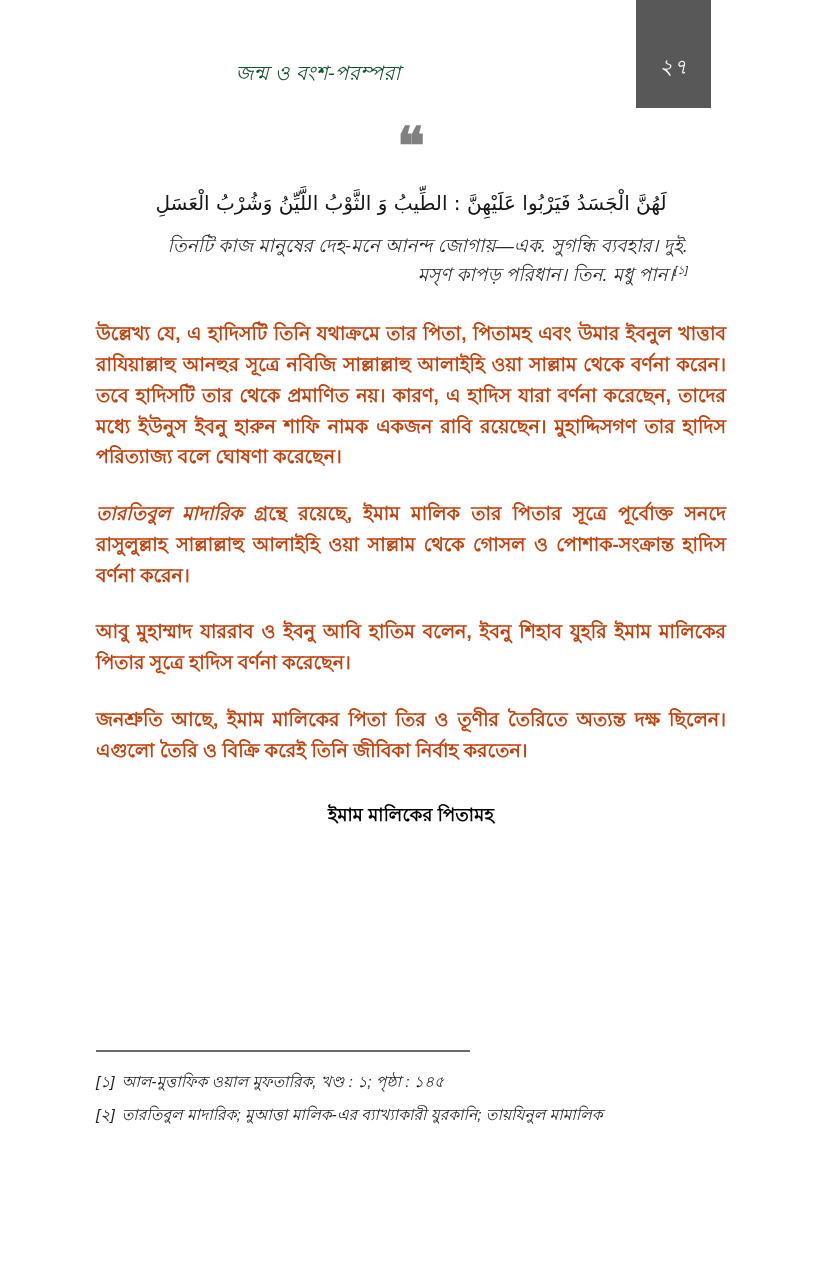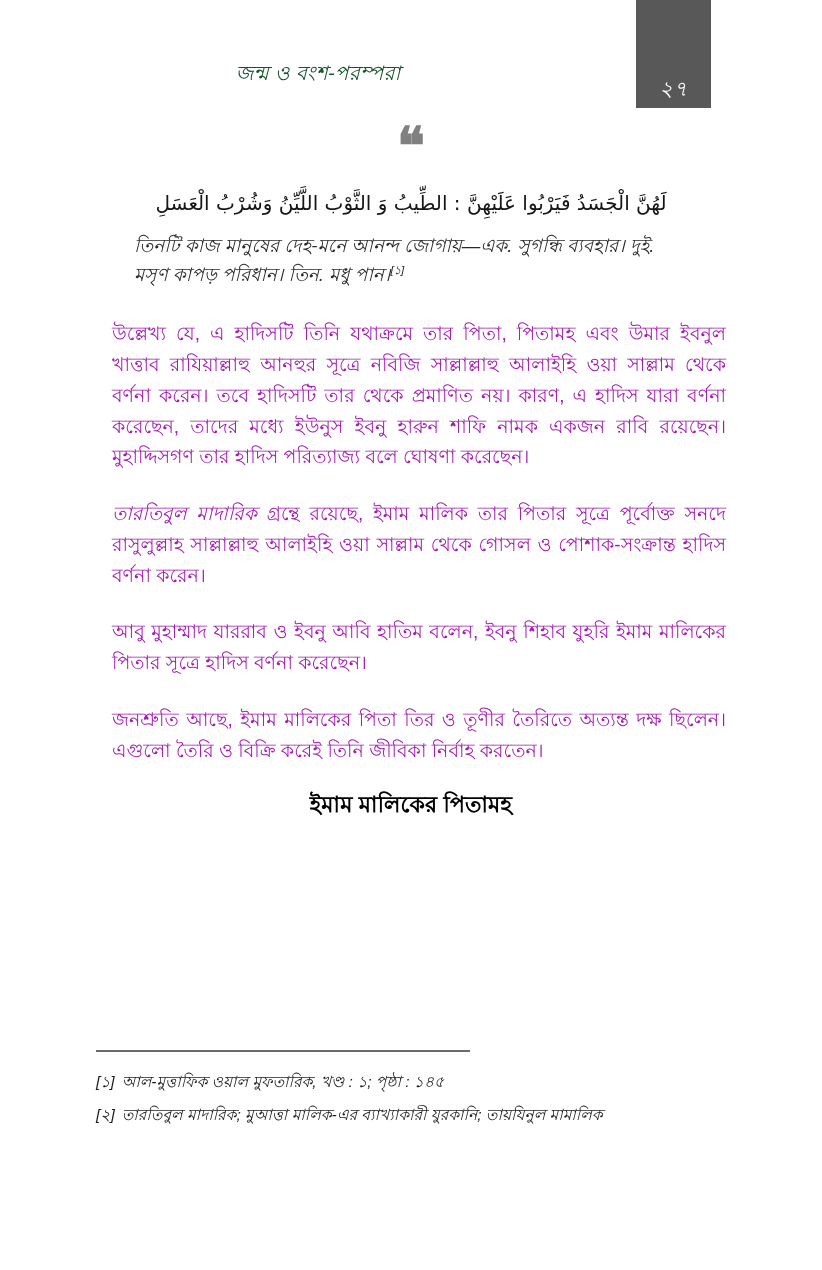--- a/index.html
+++ b/index.html
@@ -27,20 +27,21 @@
   .page-number-box {
     position: absolute;
     top: 0;
     left: 636px;
     width: 75px;
     height: 108px;
     background: #585858;
     display: flex;
     align-items: flex-end;
     justify-content: center;
+    padding-bottom: 22px;
     box-sizing: border-box;
   }
   .page-number-box .page-number {
     color: #ffffff;
     font-size: 21px;
     font-style: italic;
     letter-spacing: 0.5px;
   }
 
   .running-head {
@@ -79,52 +80,53 @@
     direction: rtl;
     unicode-bidi: bidi-override;
     font-family: "DejaVu Sans", sans-serif;
     font-size: 20px;
     line-height: 1.9;
     color: #161616;
     margin: 2px 0 10px 0;
   }
 
   .translation {
-    text-align: left;
+    text-align: right;
     font-style: italic;
     font-size: 18.5px;
     line-height: 1.55;
     color: #2a2a2a;
     margin: 0 38px 30px 38px;
   }
 
   p.body-text {
-    margin: 0 0 26px 16px;
+    margin: 0 0 26px 0;
     font-size: 19px;
     line-height: 1.62;
     text-align: justify;
     text-justify: inter-word;
-    color: #a21caf;
+    color: #c2410c;
+    font-weight: bold;
   }
   p.body-text:last-of-type { margin-bottom: 0; }
 
   .book-title { font-style: italic; }
 
   sup.fnref {
     font-size: 0.62em;
     vertical-align: super;
     font-style: italic;
     line-height: 0;
   }
 
   h2.section-heading {
     text-align: center;
-    font-size: 22px;
+    font-size: 18px;
     font-weight: 700;
-    margin: 20px 0 26px 0;
+    margin: 34px 0 26px 0;
     color: #000000;
     letter-spacing: 0.2px;
   }
 
   
   .footnotes {
     position: absolute;
     top: 1050px;
     left: 96px;
     width: 630px;

